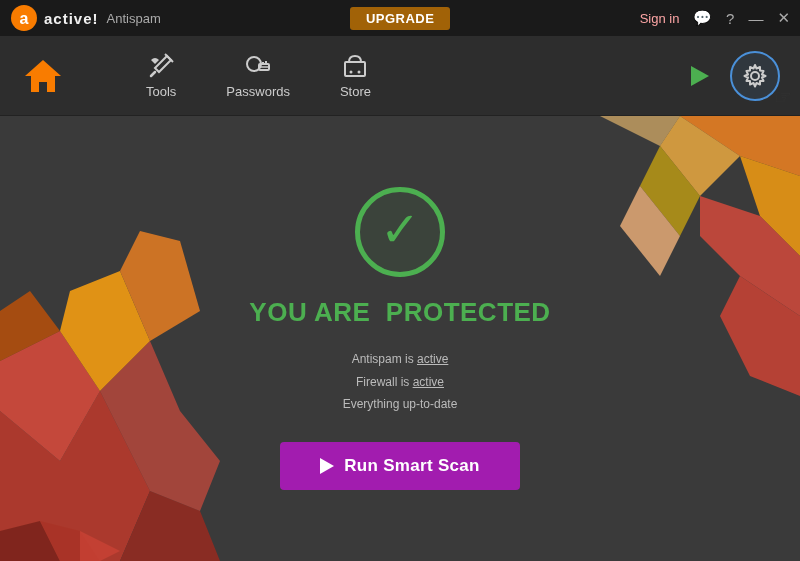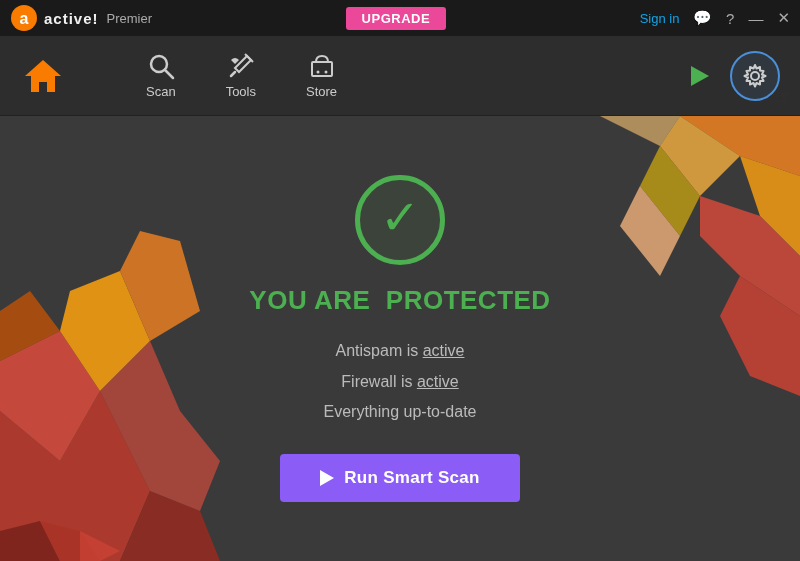--- a/index.html
+++ b/index.html
@@ -46,41 +46,41 @@
       letter-spacing: 1px;
     }
 
     .title-tier {
       color: #aaa;
       font-size: 13px;
       margin-left: 2px;
     }
 
     .upgrade-btn {
-      background: #ec4899;
+      background: #a16207;
       color: white;
       border: none;
       padding: 4px 16px;
       font-size: 13px;
       font-weight: bold;
       border-radius: 3px;
       cursor: pointer;
       letter-spacing: 0.5px;
     }
 
     .title-bar-right {
       display: flex;
       align-items: center;
       gap: 14px;
       color: #aaa;
       font-size: 13px;
     }
 
     .sign-in-link {
-      color: #0ea5e9;
+      color: #fca5a5;
       cursor: pointer;
       font-size: 13px;
     }
 
     .title-ctrl-icon {
       color: #aaa;
       cursor: pointer;
       font-size: 15px;
     }
 
@@ -234,33 +234,33 @@
       letter-spacing: 0.5px;
     }
 
     .protected-text span {
       color: #4caf50;
       font-weight: 700;
     }
 
     .status-lines {
       margin-bottom: 26px;
-      font-size: 16px;
+      font-size: 12px;
       color: #bbb;
       line-height: 1.9;
       margin-top: 16px;
     }
 
     .status-lines a {
       color: #bbb;
       text-decoration: underline;
     }
 
     .scan-btn {
-      background: #8b5cf6;
+      background: #a21caf;
       color: white;
       border: none;
       padding: 14px 40px;
       font-size: 17px;
       font-weight: 600;
       border-radius: 4px;
       cursor: pointer;
       display: flex;
       align-items: center;
       gap: 10px;
@@ -286,21 +286,21 @@
 
 <div class="title-bar">
   <div class="title-bar-left">
     <div class="avast-logo">
 
       <svg class="logo-icon" viewBox="0 0 28 28">
         <ellipse cx="14" cy="14" rx="13" ry="13" fill="#f97c00"></ellipse>
         <text x="14" y="20" text-anchor="middle" fill="white" font-size="16" font-weight="bold" font-family="Arial">a</text>
       </svg>
       <span class="title-brand">active!</span>
-      <span class="title-tier">Premier</span>
+      <span class="title-tier">Antispam</span>
     </div>
   </div>
 
   <div class="title-bar-center">
     <button class="upgrade-btn">UPGRADE</button>
   </div>
 
   <div class="title-bar-right">
     <span class="sign-in-link">Sign in</span>
     <span class="title-ctrl-icon">💬</span>
@@ -311,35 +311,38 @@
 </div>
 
 <div class="nav-bar">
   <div class="home-btn">
     <svg width="40" height="36" viewBox="0 0 40 36">
       <polygon points="20,2 2,18 8,18 8,34 16,34 16,24 24,24 24,34 32,34 32,18 38,18" fill="#f97c00"></polygon>
     </svg>
   </div>
 
   <div class="nav-items">
-    <div class="nav-item">
-      <svg width="28" height="28" viewBox="0 0 28 28">
-        <circle cx="12" cy="12" r="8" fill="none" stroke="#ccc" stroke-width="2.5"></circle>
-        <line x1="18" y1="18" x2="26" y2="26" stroke="#ccc" stroke-width="2.5" stroke-linecap="round"></line>
-      </svg>
-      <span>Scan</span>
-    </div>
     <div class="nav-item">
       <svg width="28" height="28" viewBox="0 0 28 28">
         <path d="M20 4 L24 8 L12 20 L8 16 Z" fill="none" stroke="#ccc" stroke-width="2"></path>
         <line x1="4" y1="24" x2="8" y2="20" stroke="#ccc" stroke-width="2.5" stroke-linecap="round"></line>
         <line x1="18" y1="2" x2="26" y2="10" stroke="#ccc" stroke-width="2"></line>
         <path d="M4 8 Q8 4 12 8 L8 12 Z" fill="#ccc"></path>
       </svg>
       <span>Tools</span>
+    </div>
+    <div class="nav-item">
+      <svg width="28" height="28" viewBox="0 0 28 28">
+        <circle cx="10" cy="12" r="7" fill="none" stroke="#ccc" stroke-width="2"></circle>
+        <rect x="15" y="12" width="10" height="6" rx="1" fill="none" stroke="#ccc" stroke-width="2"></rect>
+        <line x1="15" y1="15" x2="25" y2="15" stroke="#ccc" stroke-width="1.5"></line>
+        <line x1="22" y1="12" x2="22" y2="9" stroke="#ccc" stroke-width="2"></line>
+        <line x1="19" y1="12" x2="19" y2="10" stroke="#ccc" stroke-width="2"></line>
+      </svg>
+      <span>Passwords</span>
     </div>
     <div class="nav-item">
       <svg width="28" height="28" viewBox="0 0 28 28">
         <rect x="4" y="10" width="20" height="14" rx="1" fill="none" stroke="#ccc" stroke-width="2"></rect>
         <path d="M8 10 Q8 4 14 4 Q20 4 20 10" fill="none" stroke="#ccc" stroke-width="2"></path>
         <circle cx="10" cy="20" r="1.5" fill="#ccc"></circle>
         <circle cx="18" cy="20" r="1.5" fill="#ccc"></circle>
       </svg>
       <span>Store</span>
     </div>

